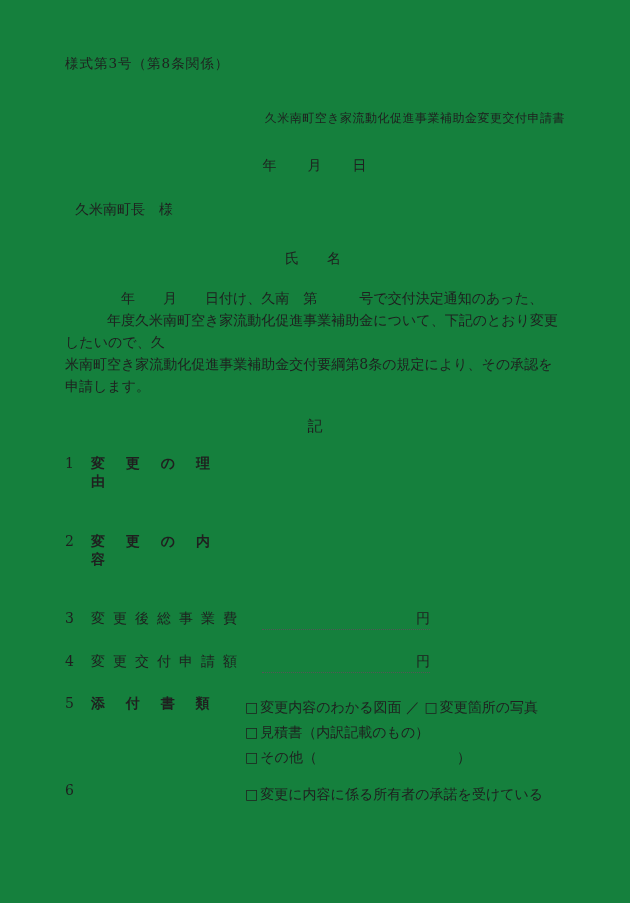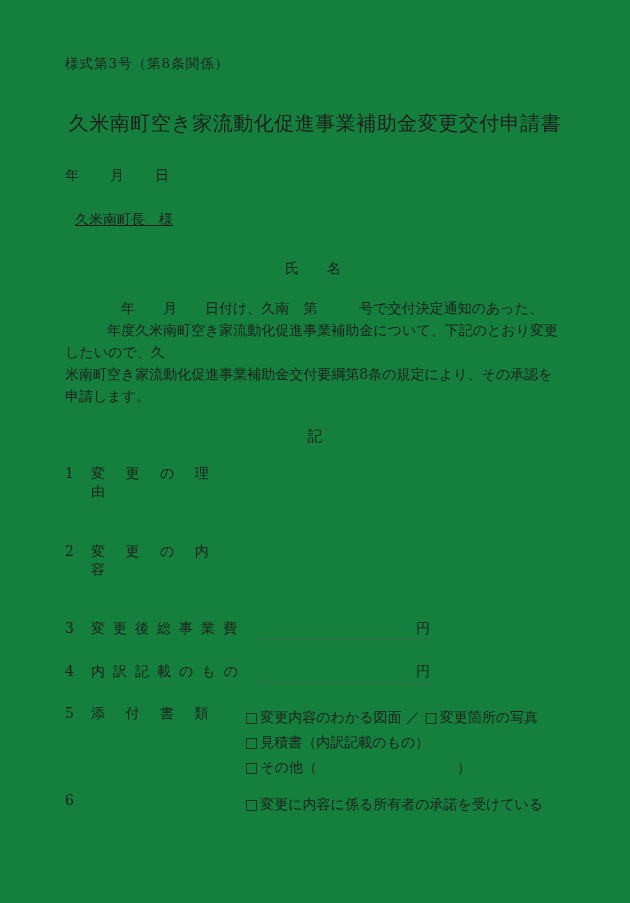--- a/index.html
+++ b/index.html
@@ -18,33 +18,32 @@
     box-sizing: border-box;
     padding: 55px 65px 0 65px;
     overflow: hidden;
   }
   .form-number {
     font-size: 13.5px;
     letter-spacing: 1px;
   }
   .doc-title {
     margin-top: 37px;
-    text-align: center;
-    font-size: 20px;
+    text-align: right;
+    font-size: 12px;
     letter-spacing: 0.5px;
   }
   .date-line {
     margin-top: 30px;
-    text-align: left;
+    text-align: center;
     letter-spacing: 1px;
   }
   .addressee {
     margin-top: 26px;
     margin-left: 10px;
-    text-decoration: underline;
   }
   .applicant {
     margin-top: 24px;
     margin-left: 220px;
     line-height: 30px;
   }
   .body-text {
     margin-top: 14px;
     line-height: 22px;
   }
@@ -67,20 +66,21 @@
   }
   .item-left.amount-row {
     width: 197px;
   }
   .item-number {
     width: 26px;
     flex-shrink: 0;
   }
   .item-label.label-spread {
     letter-spacing: 8px;
+    font-weight: bold;
   }
   .item-label.label-tight {
     letter-spacing: 8px;
   }
   .amount-field {
     width: 168px;
     border-bottom: 1px dotted #555;
     text-align: right;
     padding-bottom: 1px;
   }
@@ -147,21 +147,21 @@
         <span class="item-label label-tight">変更後総事業費</span>
       </div>
       <div class="amount-field">
         <span>円</span>
       </div>
     </div>
 
     <div class="item mt-item4">
       <div class="item-left amount-row">
         <span class="item-number">4</span>
-        <span class="item-label label-tight">内訳記載のもの</span>
+        <span class="item-label label-tight">変更交付申請額</span>
       </div>
       <div class="amount-field">
         <span>円</span>
       </div>
     </div>
 
     <div class="item mt-item5">
       <div class="item-left">
         <span class="item-number">5</span>
         <span class="item-label label-spread">添 付 書 類</span>

